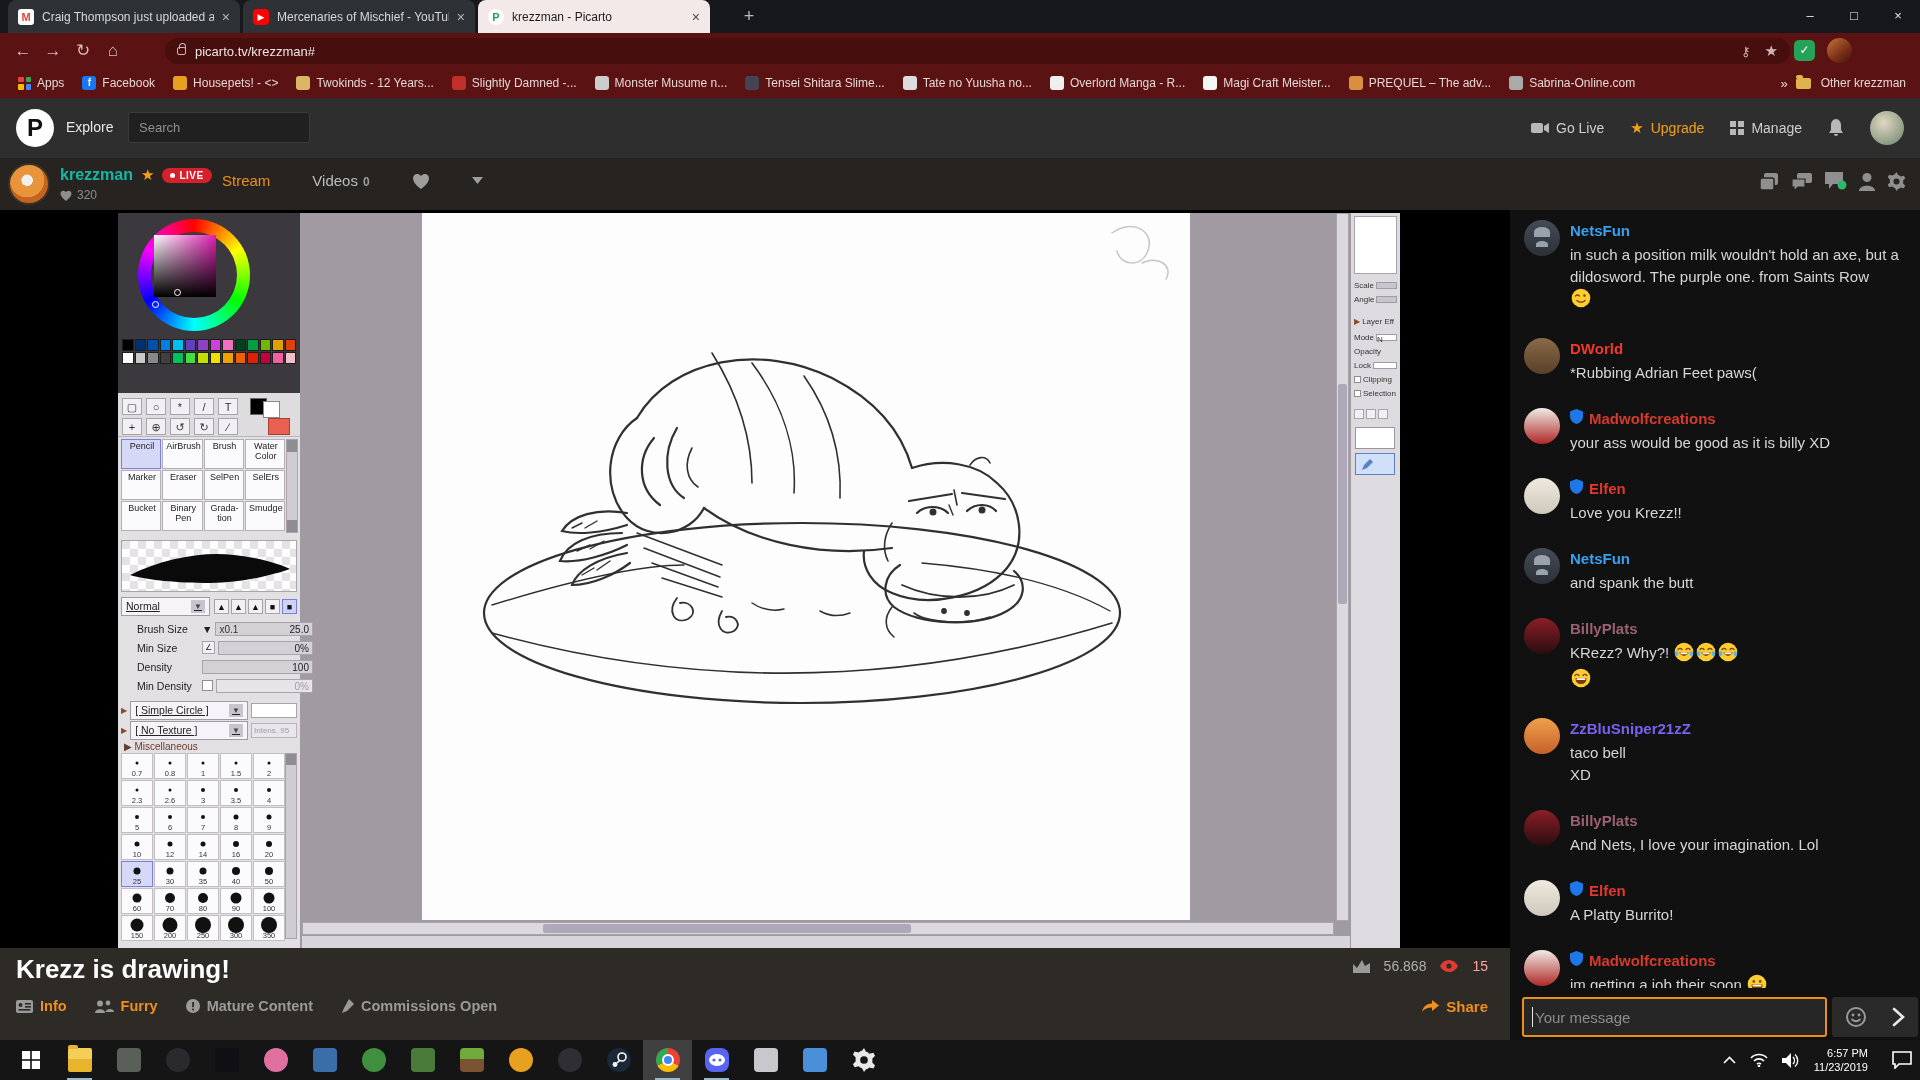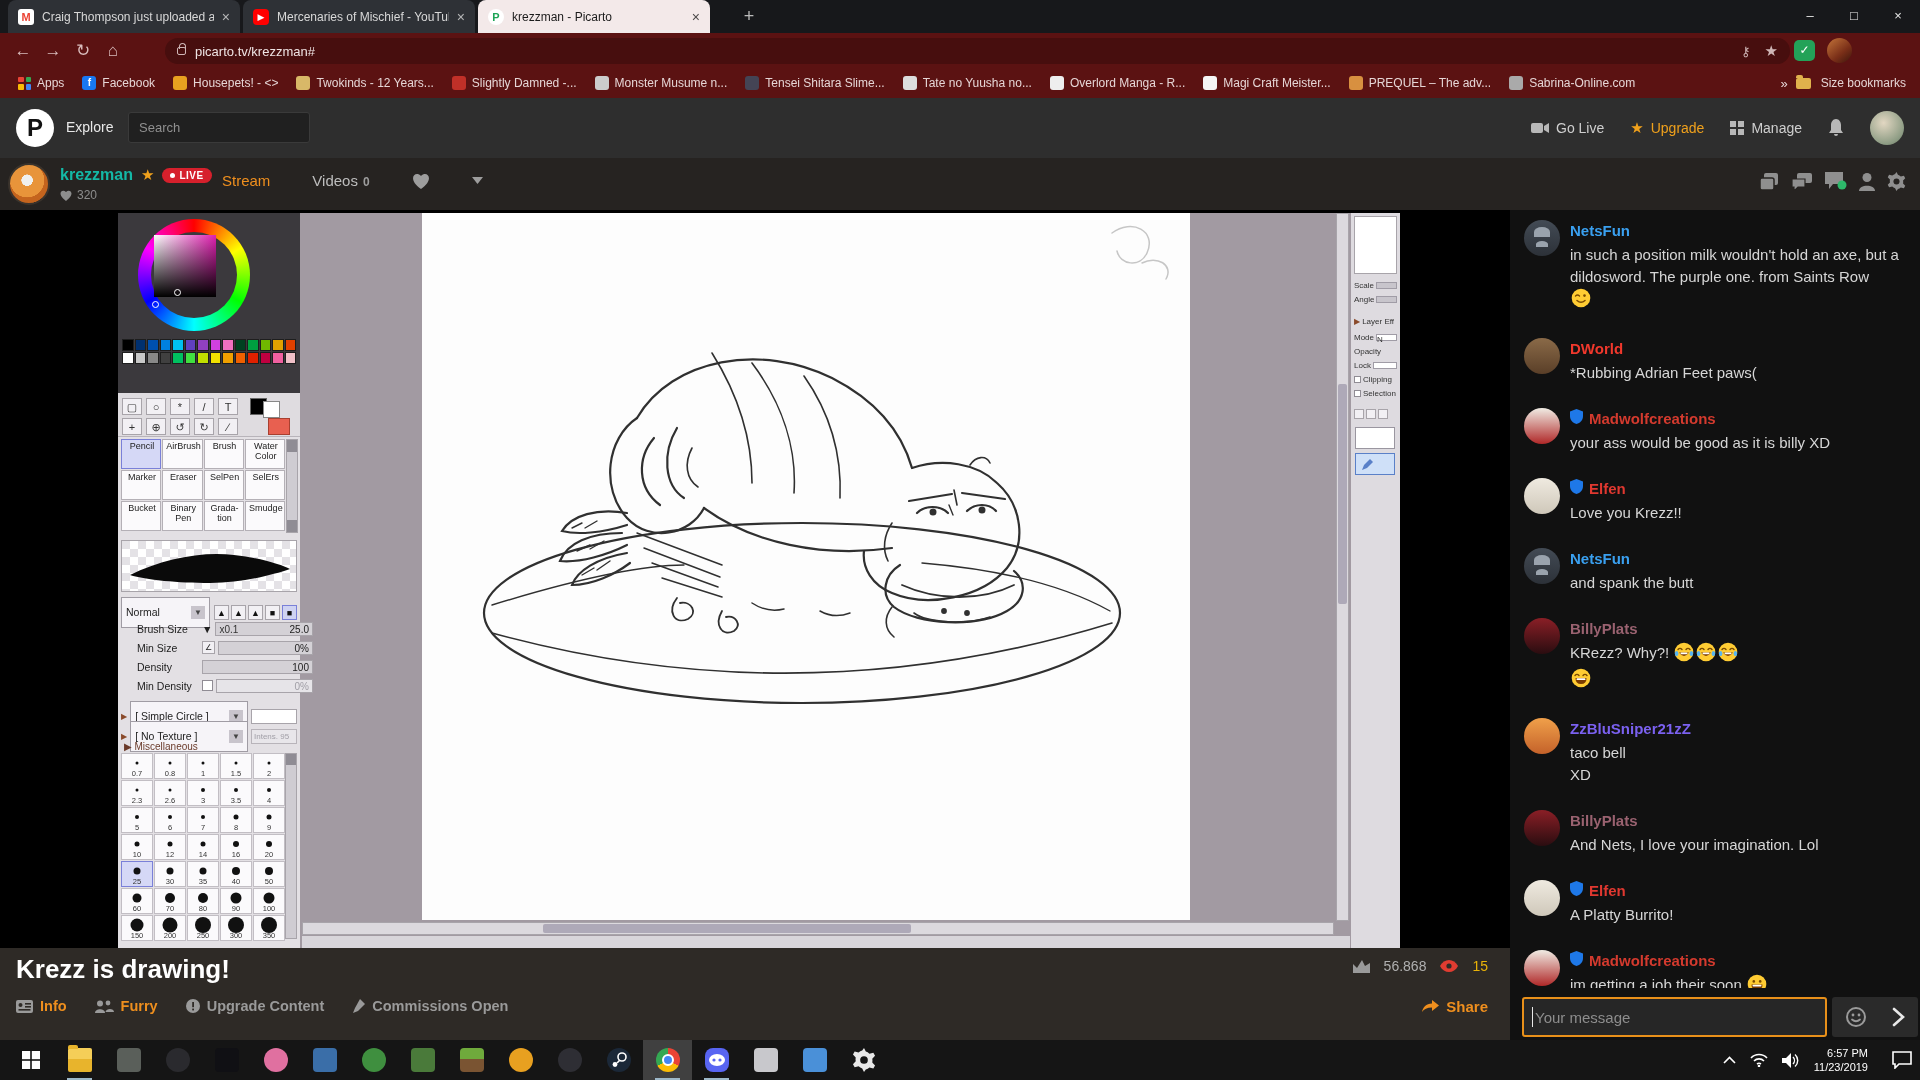--- a/index.html
+++ b/index.html
@@ -107,21 +107,21 @@
   .tcell { height:30px; background:#fbfafc; border:1px solid #b4b0b6; font-size:9px; line-height:9.5px;
            color:#222; padding:2px 1px 0 3px; overflow:hidden; }
   .tcell.sel { background:#d5d8f6; border-color:#7a80d8; }
   .tgscroll { position:absolute; left:168px; top:226px; width:12px; height:94px; background:#cfccd2; border:1px solid #a8a4aa; }
   .tgscroll i { display:block; width:100%; height:12px; background:#8f8c94; }
   .tgscroll i.b { margin-top:68px; }
 
   .preview { position:absolute; left:3px; top:327px; width:176px; height:52px; background:
              repeating-conic-gradient(#fff 0% 25%, #e4e2e6 0% 50%) 0 0 / 16px 16px; border:1px solid #a8a4aa; }
   .normalrow { position:absolute; left:3px; top:384px; width:176px; display:flex; gap:4px; align-items:center; }
-  .dropbox { background:#f6f4f8; border:1px solid #a09ca4; font-size:10.5px; color:#222; padding:8px 4px; display:flex; justify-content:space-between; }
+  .dropbox { background:#f6f4f8; border:1px solid #a09ca4; font-size:10.5px; color:#222; padding:2px 4px; display:flex; justify-content:space-between;text-decoration:underline; }
   .dd { background:#c8c4cc; color:#444; font-size:8px; padding:0 3px; line-height:13px; }
   .shapebtns { display:flex; gap:2px; }
   .shapebtns i { width:15px; height:15px; background:#f2f0f4; border:1px solid #a8a4aa; font-size:9px;
                  text-align:center; line-height:14px; font-style:normal; color:#111; }
   .shapebtns i.sel { background:#cfd3f2; border-color:#7a80d8; }
   .params { position:absolute; left:19px; top:406px; width:176px; font-size:10.5px; color:#222; }
   .prow { display:flex; align-items:center; height:19px; gap:3px; }
   .plabel { width:62px; white-space:nowrap; }
   .ptrack { flex:1; height:14px; background:#d4d1d6; border:1px solid #a8a4aa; position:relative;
             font-size:10px; color:#222; }
@@ -174,21 +174,21 @@
   .sendbox { position:absolute; left:322px; top:787px; width:86px; height:40px; background:#2a2a2a; border-radius:3px;
              display:flex; align-items:center; justify-content:space-around; }
 
   
   .infobar { left:0; top:948px; width:1510px; height:92px; background:#2e2a26; }
   .stitle { position:absolute; left:16px; top:6px; color:#fff; font-size:26px; font-weight:bold; }
   .badges { position:absolute; left:16px; top:50px; display:flex; gap:28px; align-items:center; font-size:14.5px;
             color:#9a9a9a; font-weight:bold; }
   .badge { display:flex; gap:7px; align-items:center; }
   .stats { position:absolute; right:22px; top:10px; display:flex; gap:14px; align-items:center; font-size:14px; color:#b0b0b0; }
-  .viewers { color:#eab308;text-align:right; }
+  .viewers { color:#fca5a5;text-align:right; }
   .sharebtn { position:absolute; right:22px; top:50px; display:flex; gap:7px; align-items:center;
               color:#ef8f1e; font-size:15px; font-weight:bold; }
 
   
   .taskbar { left:0; top:1040px; width:1920px; height:40px; background:#151515; }
   .tbicons { position:absolute; left:6px; top:0; height:40px; display:flex; }
   .tbi { width:49px; height:40px; display:flex; align-items:center; justify-content:center; position:relative; }
   .tbi.open:after { content:""; position:absolute; left:12px; bottom:0; width:25px; height:2.5px; background:#9db8c8; }
   .tbi.active { background:#404040; }
   .ticon { width:24px; height:24px; border-radius:4px; }
@@ -298,21 +298,21 @@
           <span>PREQUEL – The adv...</span>
         </div>
         <div class="bm">
           <span class="bmfav" style="background: rgb(170, 170, 170);"></span>
           <span>Sabrina-Online.com</span>
         </div>
       </div>
     <div class="bmright">
       <span class="chev">»</span>
       <span class="bm-folder"></span>
-      <span>Size bookmarks</span>
+      <span>Other krezzman</span>
     </div>
   </div>
 
   <div class="pheader abs">
     <div class="plogo">P</div>
     <div class="explore">Explore</div>
     <div class="searchbox">Search</div>
     <div class="hright">
       <div class="hitem">
         <svg width="18" height="12" viewBox="0 0 18 12">
@@ -990,21 +990,21 @@
             <path d="M10.5 12 C11 8 19 8 19 12Z" fill="#9a9a9a"></path>
           </svg>
         <span style="color:#ef8f1e">Furry</span>
       </span>
       <span class="badge">
         <svg width="14" height="14" viewBox="0 0 14 14">
             <circle cx="7" cy="7" r="7" fill="#9a9a9a"></circle>
             <rect x="6.2" y="3" width="1.8" height="5.2" fill="#2e2a26"></rect>
             <rect x="6.2" y="9.6" width="1.8" height="1.8" fill="#2e2a26"></rect>
           </svg>
-        <span>Upgrade Content</span>
+        <span>Mature Content</span>
       </span>
       <span class="badge">
         <svg width="13" height="14" viewBox="0 0 13 14">
             <path d="M8 0 L13 5 L6 12 L1 14 L3 9 Z" fill="#9a9a9a"></path>
           </svg>
         <span>Commissions Open</span>
       </span>
     </div>
     <div class="stats">
       <svg width="17" height="13" viewBox="0 0 17 13">

